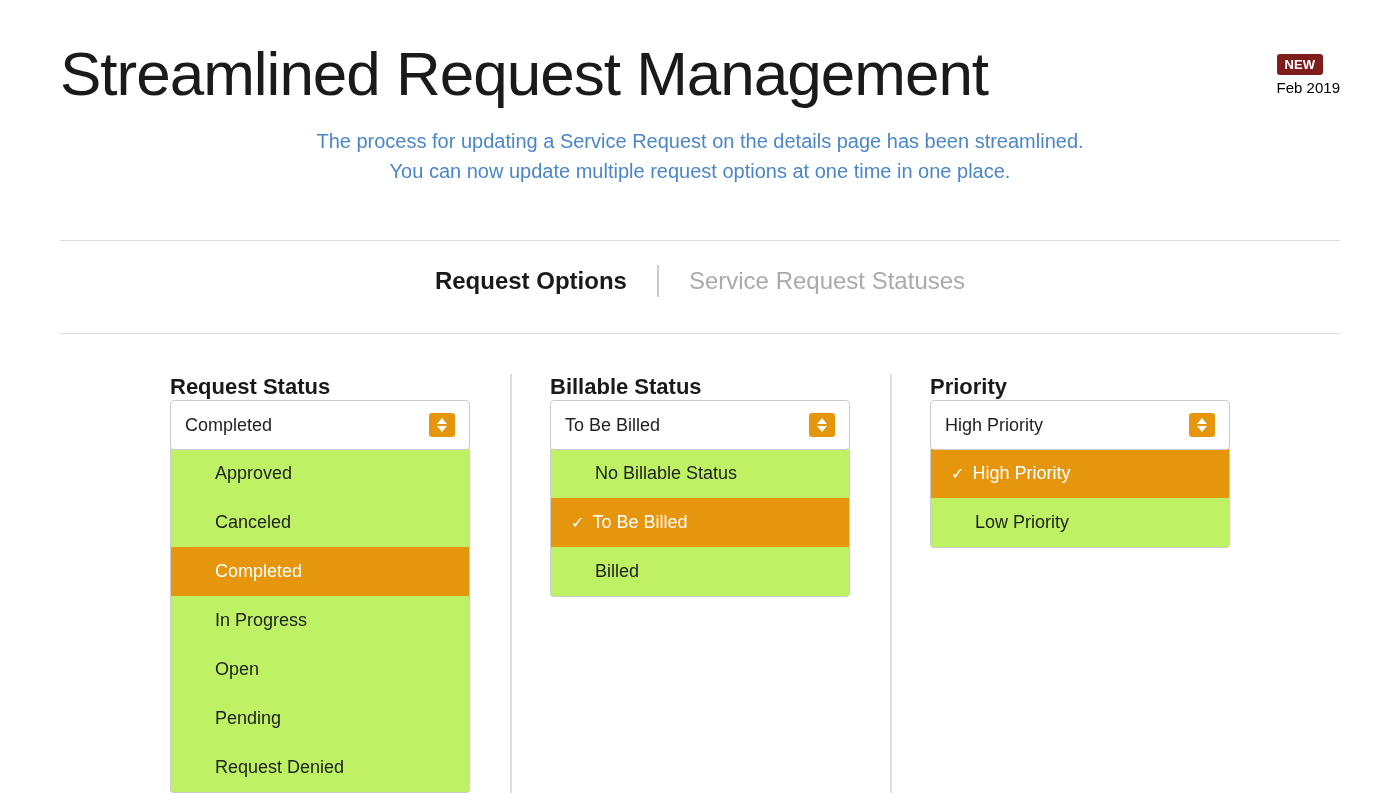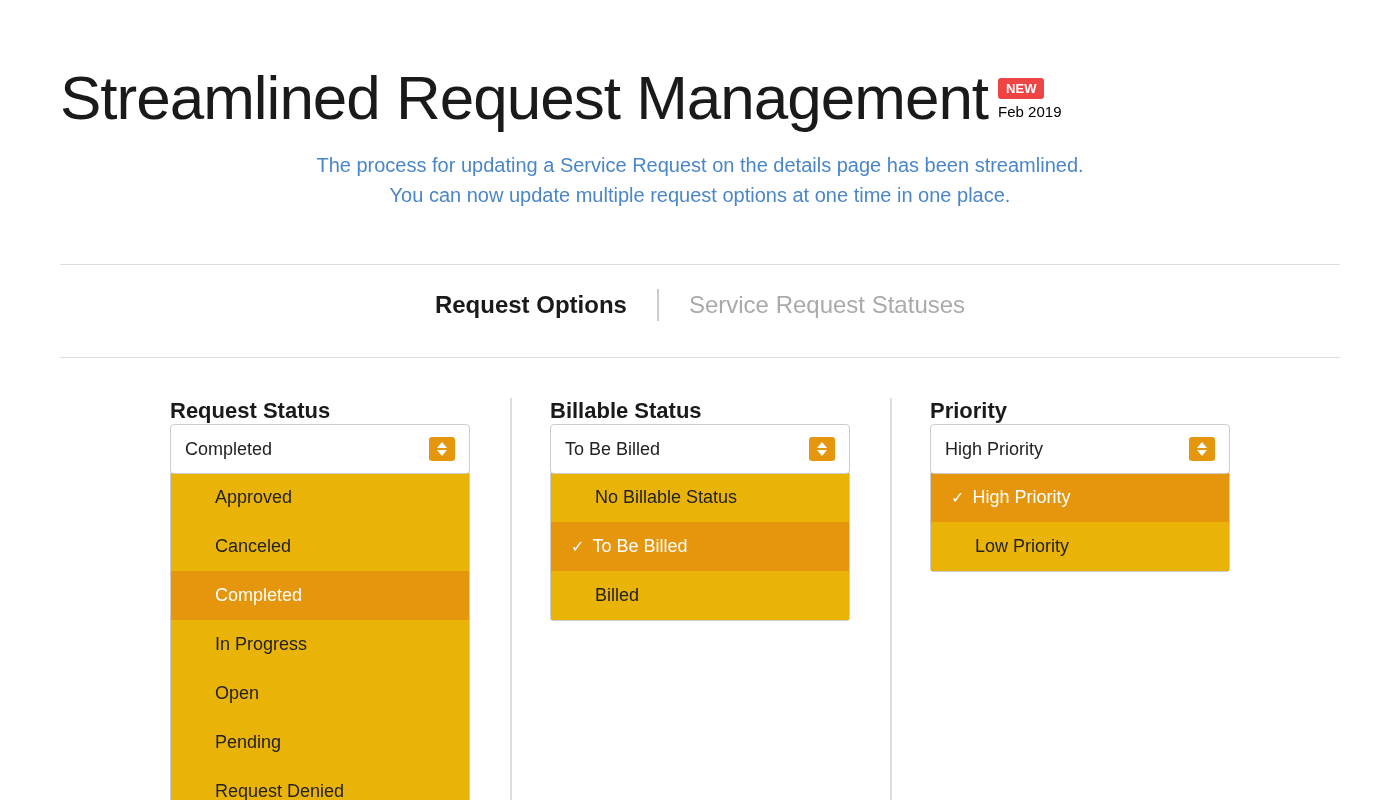--- a/index.html
+++ b/index.html
@@ -26,44 +26,43 @@
     .header-section {
       text-align: center;
       width: 100%;
       position: relative;
       margin-bottom: 30px;
     }
 
     .title-row {
       display: flex;
       align-items: flex-start;
-      justify-content: flex-start;
+      justify-content: space-between;
       gap: 10px;
       margin-bottom: 18px;
-      margin-top: 24px;
     }
 
     .page-title {
       font-size: 62px;
       font-weight: 300;
       color: #1a1a1a;
       letter-spacing: -1px;
       line-height: 1.1;
     }
 
     .title-meta {
       display: flex;
       flex-direction: column;
       align-items: flex-start;
       padding-top: 14px;
       gap: 4px;
     }
 
     .new-badge {
-      background: #ef4444;
+      background: #7f1d1d;
       color: #fff;
       font-size: 13px;
       font-weight: 700;
       padding: 3px 8px;
       border-radius: 3px;
     }
 
     .date-label {
       font-size: 15px;
       color: #000000;
@@ -205,21 +204,21 @@
     }
 
     .dropdown-item {
       padding: 14px 20px;
       font-size: 18px;
       color: #222;
       cursor: pointer;
       display: flex;
       align-items: center;
       gap: 8px;
-      background: #eab308;
+      background: #bef264;
     }
 
     .dropdown-item.selected-orange {
       background: #e6960c;
       color: #fff;
     }
 
     .dropdown-item.selected-check {
       background: #e6960c;
       color: #fff;

